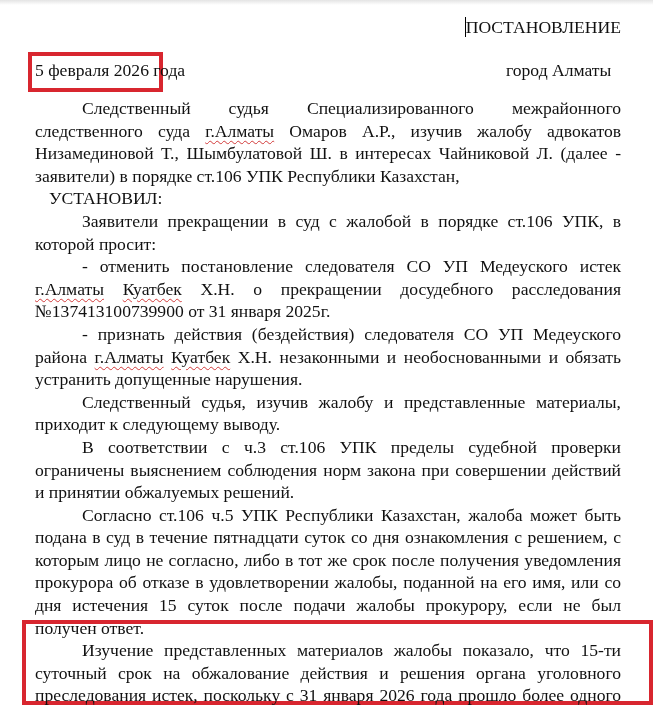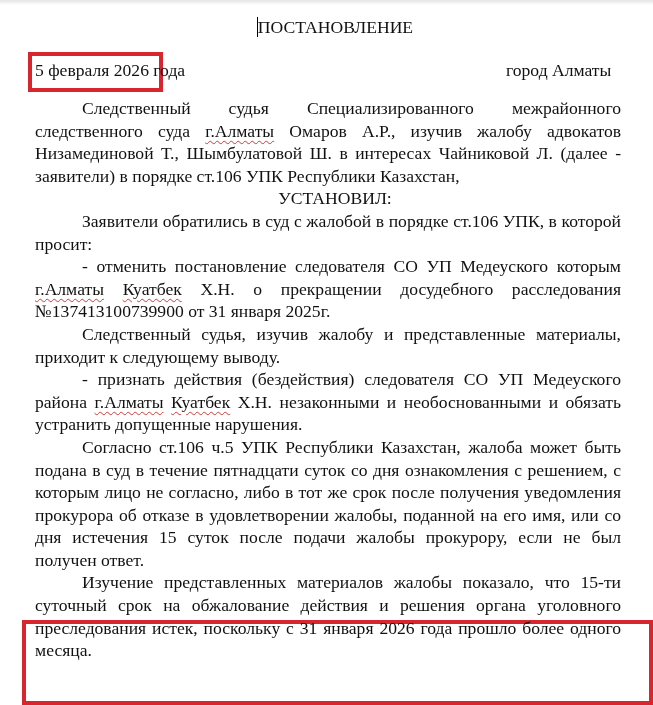--- a/index.html
+++ b/index.html
@@ -23,21 +23,21 @@
     }
     .page {
       position: absolute;
       left: 35px;
       top: 16px;
       width: 586px;
       font-size: 17.6px;
       line-height: 22.6px;
     }
     .title-line {
-      text-align: center;
+      text-align: right;
       height: 24px;
       margin-left: 14px;
     }
     .cursor {
       display: inline-block;
       width: 1px;
       height: 20px;
       background: #000;
       vertical-align: -4px;
     }
@@ -76,21 +76,21 @@
     }
     .body {
       margin-top: 4px;
     }
     p {
       margin: 0;
       text-align: justify;
       text-indent: 47px;
     }
     .center-heading {
-      text-align: center;
+      text-align: left;
       text-indent: 0;
       margin-left: 14px;
     }
     .spell {
       text-decoration: underline wavy #d23a3a;
       text-decoration-thickness: 1px;
       text-underline-offset: 3px;
     }
   </style>
 </head>
@@ -109,27 +109,28 @@
     <span class="meta-date">5 февраля 2026 года</span>
     <span class="meta-city">город Алматы</span>
   </div>
 
   <div class="body">
 
     <p><span>Следственный судья Специализированного межрайонного следственного суда </span><span class="spell">г.Алматы</span><span> Омаров А.Р., изучив жалобу адвокатов Низамединовой Т., Шымбулатовой Ш. в интересах Чайниковой Л. (далее - заявители) в порядке ст.106 УПК Республики Казахстан,</span></p>
 
     <p class="center-heading">УСТАНОВИЛ:</p>
 
-    <p>Заявители обратились в суд с жалобой в порядке ст.106 УПК, в которой просит:</p>
+    <p>Заявители прекращении в суд с жалобой в порядке ст.106 УПК, в которой просит:</p>
 
-    <p><span>- отменить постановление следователя СО УП Медеуского которым </span><span class="spell">г.Алматы</span> <span class="spell">Куатбек</span><span> Х.Н. о прекращении досудебного расследования №137413100739900 от 31 января 2025г.</span></p>
+    <p><span>- отменить постановление следователя СО УП Медеуского истек </span><span class="spell">г.Алматы</span> <span class="spell">Куатбек</span><span> Х.Н. о прекращении досудебного расследования №137413100739900 от 31 января 2025г.</span></p>
+
+    <p><span>- признать действия (бездействия) следователя СО УП Медеуского района </span><span class="spell">г.Алматы</span> <span class="spell">Куатбек</span><span> Х.Н. незаконными и необоснованными и обязать устранить допущенные нарушения.</span></p>
 
     <p>Следственный судья, изучив жалобу и представленные материалы, приходит к следующему выводу.</p>
 
-    <p><span>- признать действия (бездействия) следователя СО УП Медеуского района </span><span class="spell">г.Алматы</span> <span class="spell">Куатбек</span><span> Х.Н. незаконными и необоснованными и обязать устранить допущенные нарушения.</span></p>
-
+    <p>В соответствии с ч.3 ст.106 УПК пределы судебной проверки ограничены выяснением соблюдения норм закона при совершении действий и принятии обжалуемых решений.</p>
 
     <p>Согласно ст.106 ч.5 УПК Республики Казахстан, жалоба может быть подана в суд в течение пятнадцати суток со дня ознакомления с решением, с которым лицо не согласно, либо в тот же срок после получения уведомления прокурора об отказе в удовлетворении жалобы, поданной на его имя, или со дня истечения 15 суток после подачи жалобы прокурору, если не был получен ответ.</p>
 
     <p>Изучение представленных материалов жалобы показало, что 15-ти суточный срок на обжалование действия и решения органа уголовного преследования истек, поскольку с 31 января 2026 года прошло более одного месяца.</p>
 
   </div>
 </div>
 
 </body></html>

